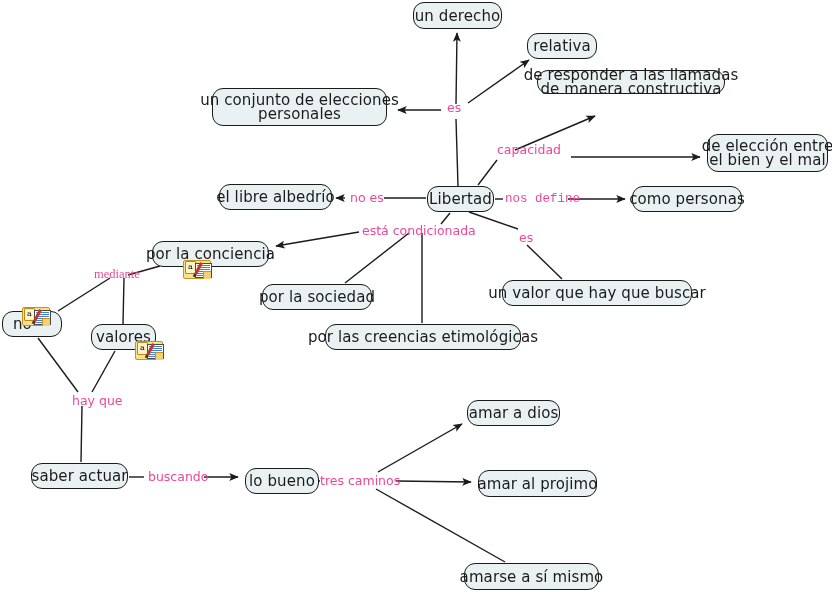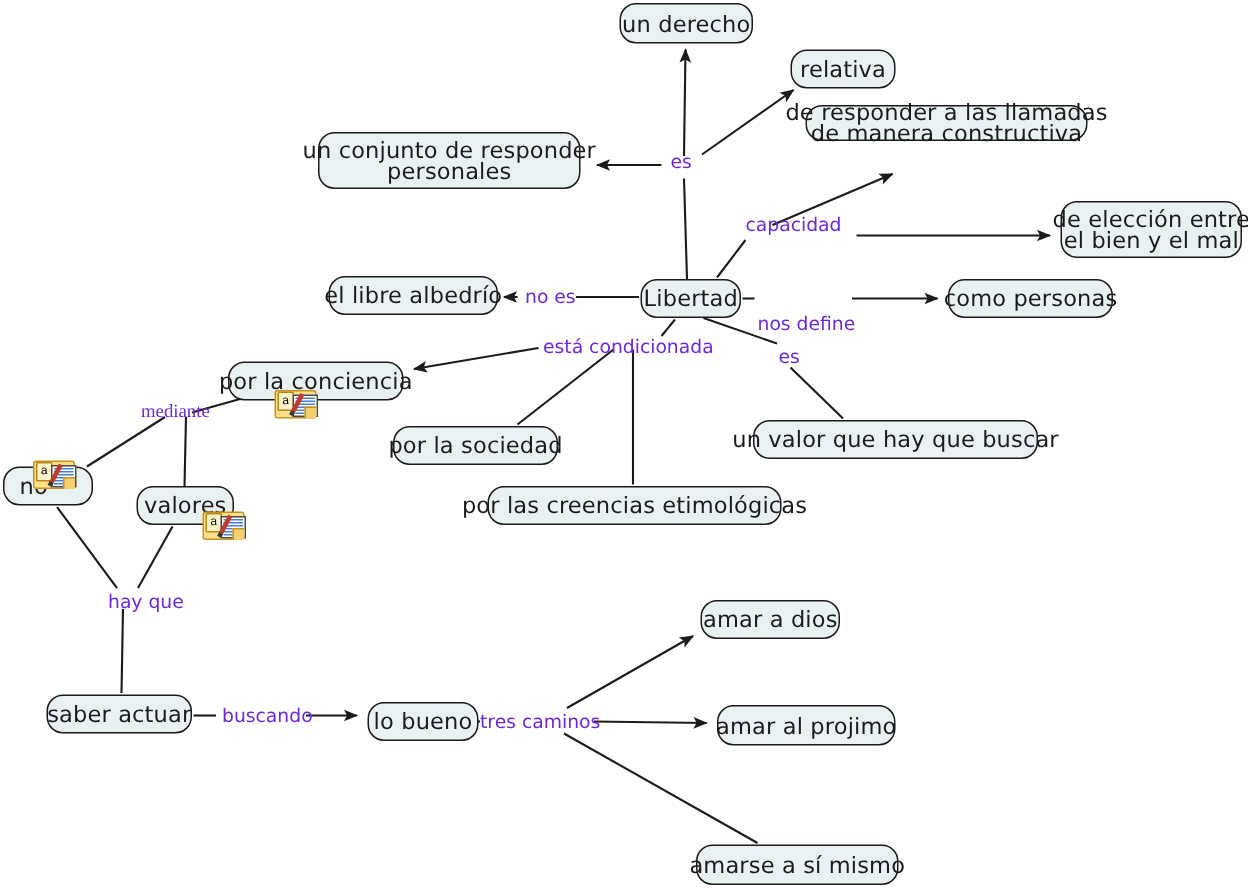--- a/index.html
+++ b/index.html
@@ -39,21 +39,21 @@
     display: flex;
     align-items: center;
     justify-content: center;
     padding: 2px 8px;
     white-space: pre;
     letter-spacing: 0.1px;
   }
   .link-label {
     position: absolute;
     background: transparent;
-    color: #6d28d9;
+    color: #ec4899;
     font-size: 12.5px;
     line-height: 14px;
     white-space: nowrap;
     text-align: center;
   }
   
   .note-icon {
     position: absolute;
     width: 28px;
     height: 19px;
@@ -199,21 +199,21 @@
     </g>
   </svg>
 
   <div class="node" style="left:413px; top:2px; width:89px; height:27px;">un derecho</div>
 
   <div class="node" style="left:527px; top:33px; width:70px; height:26px;">relativa</div>
 
   <div class="node" style="left:537px; top:70px; width:188px; height:24px;">de responder a las llamadas
 de manera constructiva</div>
 
-  <div class="node" style="left:212px; top:88px; width:175px; height:38px;">un conjunto de responder
+  <div class="node" style="left:212px; top:88px; width:175px; height:38px;">un conjunto de elecciones
 personales</div>
 
   <div class="node" style="left:707px; top:134px; width:121px; height:38px;">de elección entre
 el bien y el mal</div>
 
   <div class="node" style="left:219px; top:184px; width:113px; height:26px;">el libre albedrío</div>
 
   <div class="node" style="left:427px; top:186px; width:67px; height:26px;">Libertad</div>
 
   <div class="node" style="left:632px; top:186px; width:110px; height:26px;">como personas</div>
@@ -239,21 +239,21 @@
   <div class="node" style="left:478px; top:470px; width:119px; height:27px;">amar al projimo</div>
 
   <div class="node" style="left:464px; top:563px; width:135px; height:27px;">amarse a sí mismo</div>
 
   <div class="link-label" style="left:447px; top:101px;">es</div>
 
   <div class="link-label" style="left:497px; top:143px;">capacidad</div>
 
   <div class="link-label" style="left:350px; top:191px;">no es</div>
 
-  <div class="link-label" style="left:505px; top:209px;">nos define</div>
+  <div class="link-label" style="left:505px; top:192px;font-family:Liberation Mono, monospace;">nos define</div>
 
   <div class="link-label" style="left:362px; top:224px;">está condicionada</div>
 
   <div class="link-label" style="left:519px; top:231px;">es</div>
 
   <div class="link-label" style="left:94px; top:267px;font-family:Liberation Serif, serif;">mediante</div>
 
   <div class="link-label" style="left:72px; top:394px;">hay que</div>
 
   <div class="link-label" style="left:148px; top:470px;">buscando</div>

